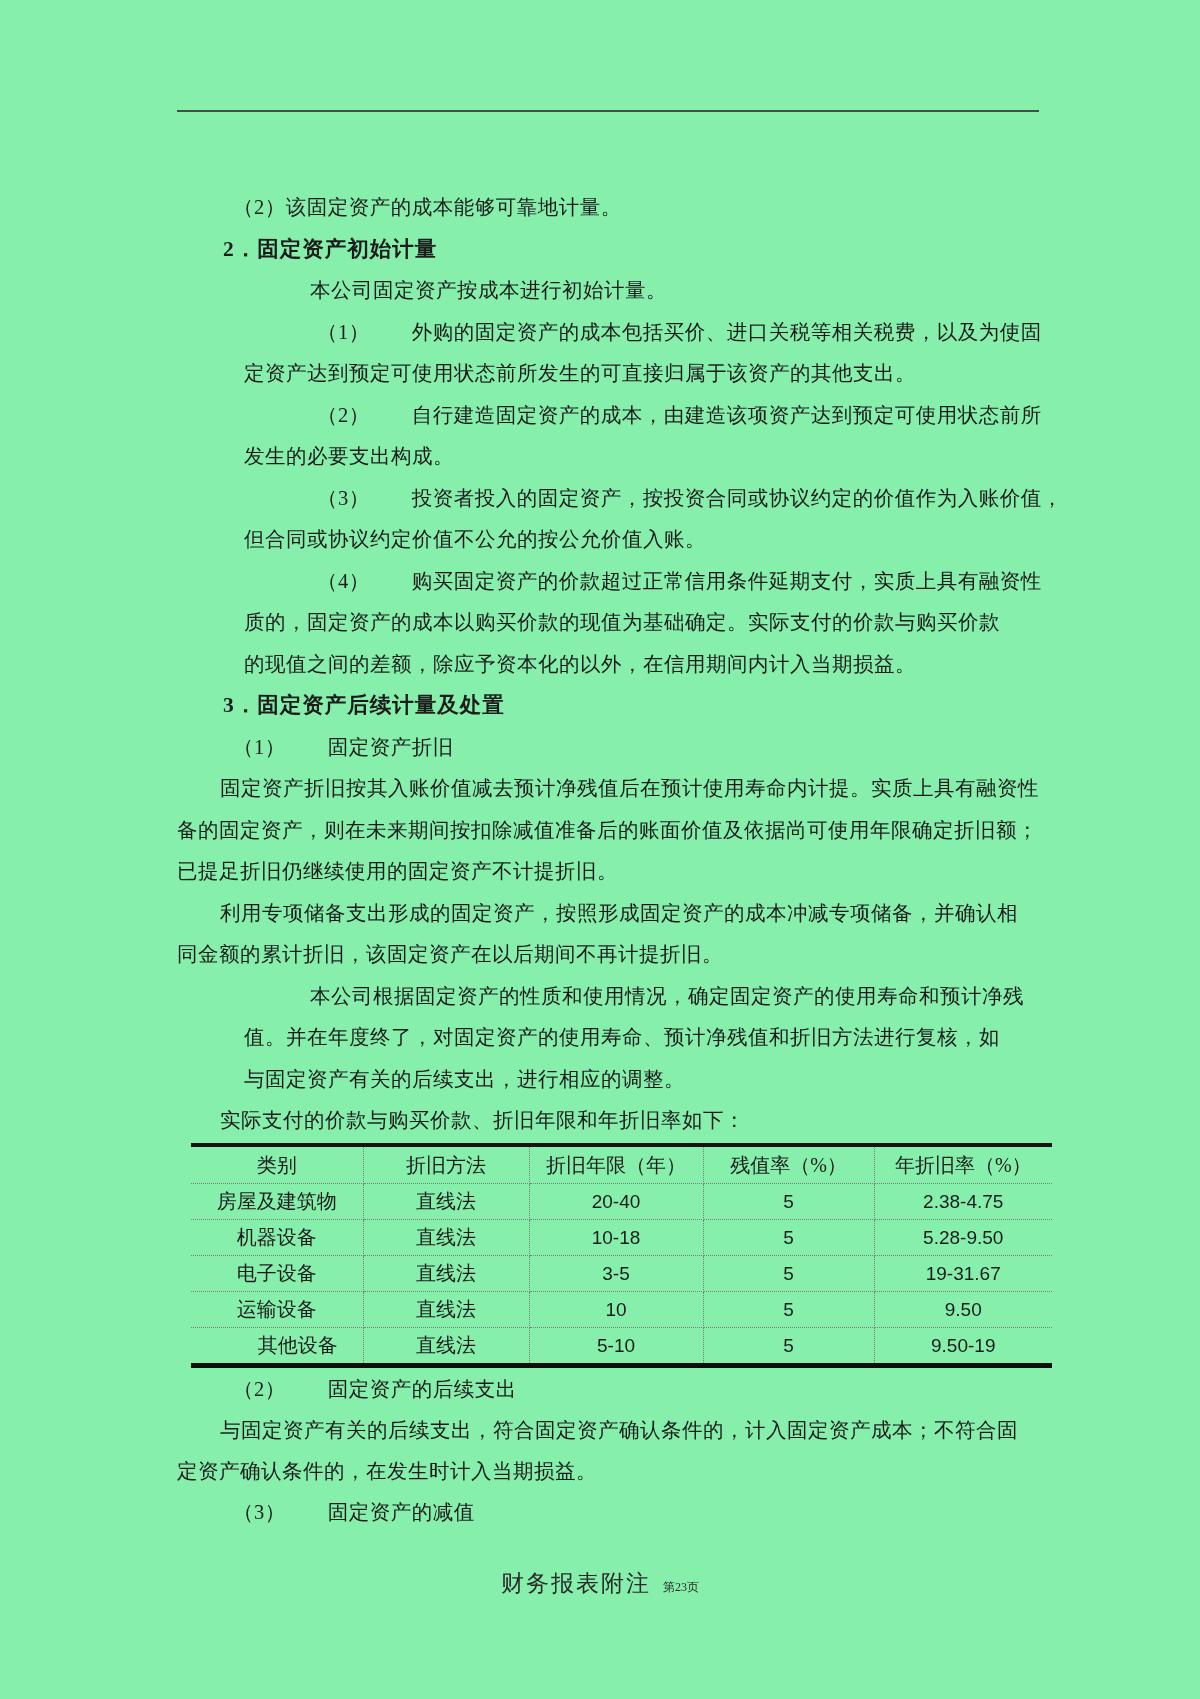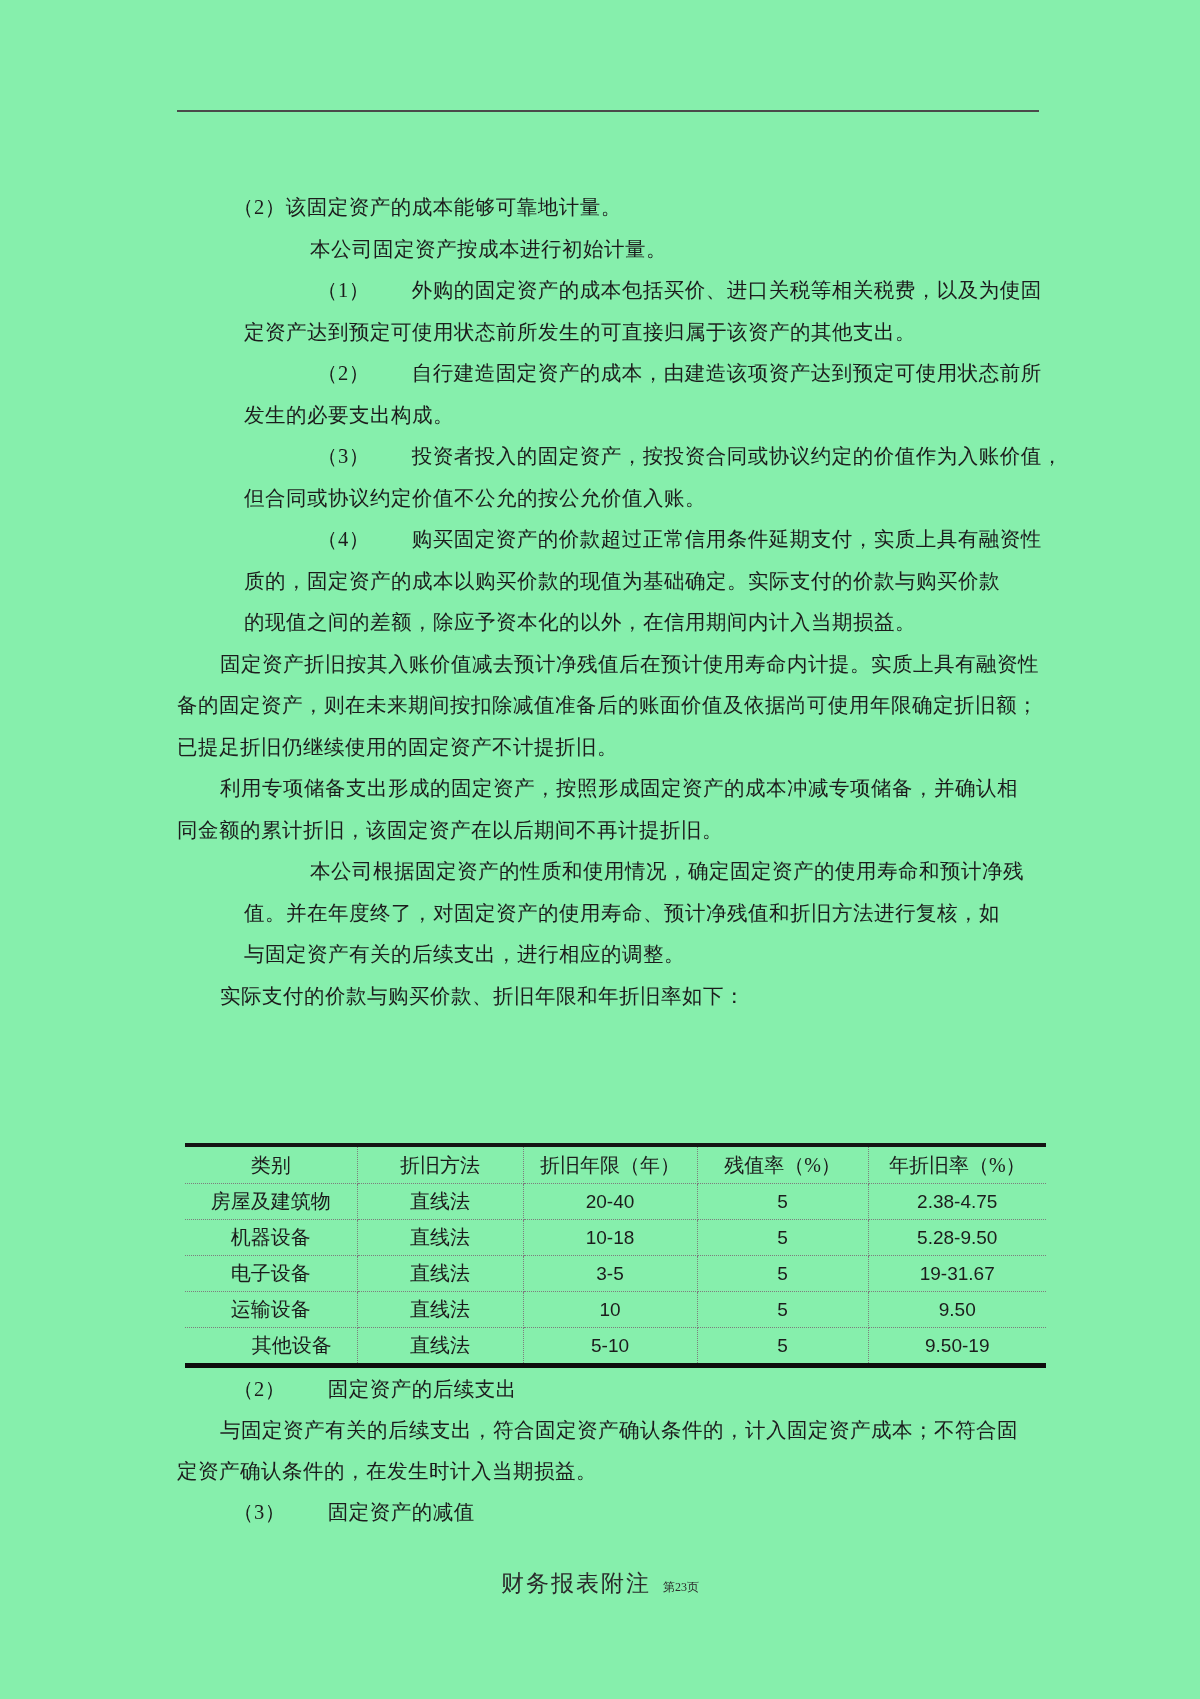--- a/index.html
+++ b/index.html
@@ -39,21 +39,21 @@
   .i0{margin-left:0;}
   .i2{margin-left:43px;}
   .i2b{margin-left:56px;}
   .i2c{margin-left:46px;}
   .i4{margin-left:67px;}
   .i6{margin-left:133px;}
   .i6b{margin-left:140px;}
   .b{font-weight:bold;font-size:21.5px;letter-spacing:1px;}
   table.dep{
     position:absolute;
-    left:185px; top:1143px;
+    left:191px; top:1143px;
     width:861px;
     border-collapse:collapse;
     table-layout:fixed;
     border-top:4px solid #141414;
     border-bottom:5px solid #0d0d0d;
     font-size:20px;
   }
   table.dep th, table.dep td{
     font-weight:normal;
     text-align:center;
@@ -90,30 +90,33 @@
 </style>
 </head>
 <body>
 
 <div class="page">
 
   <div class="header-rule"></div>
 
   <div class="lines">
     <div class="line i2b">（2）该固定资产的成本能够可靠地计量。</div>
+    <div class="line i2c b">2．固定资产初始计量</div>
     <div class="line i6">本公司固定资产按成本进行初始计量。</div>
     <div class="line i6b">（1）　　外购的固定资产的成本包括买价、进口关税等相关税费，以及为使固</div>
     <div class="line i4">定资产达到预定可使用状态前所发生的可直接归属于该资产的其他支出。</div>
     <div class="line i6b">（2）　　自行建造固定资产的成本，由建造该项资产达到预定可使用状态前所</div>
     <div class="line i4">发生的必要支出构成。</div>
     <div class="line i6b">（3）　　投资者投入的固定资产，按投资合同或协议约定的价值作为入账价值，</div>
     <div class="line i4">但合同或协议约定价值不公允的按公允价值入账。</div>
     <div class="line i6b">（4）　　购买固定资产的价款超过正常信用条件延期支付，实质上具有融资性</div>
     <div class="line i4">质的，固定资产的成本以购买价款的现值为基础确定。实际支付的价款与购买价款</div>
     <div class="line i4">的现值之间的差额，除应予资本化的以外，在信用期间内计入当期损益。</div>
+    <div class="line i2c b">3．固定资产后续计量及处置</div>
+    <div class="line i2b">（1）　　固定资产折旧</div>
     <div class="line i2">固定资产折旧按其入账价值减去预计净残值后在预计使用寿命内计提。实质上具有融资性</div>
     <div class="line i0">备的固定资产，则在未来期间按扣除减值准备后的账面价值及依据尚可使用年限确定折旧额；</div>
     <div class="line i0">已提足折旧仍继续使用的固定资产不计提折旧。</div>
     <div class="line i2">利用专项储备支出形成的固定资产，按照形成固定资产的成本冲减专项储备，并确认相</div>
     <div class="line i0">同金额的累计折旧，该固定资产在以后期间不再计提折旧。</div>
     <div class="line i6">本公司根据固定资产的性质和使用情况，确定固定资产的使用寿命和预计净残</div>
     <div class="line i4">值。并在年度终了，对固定资产的使用寿命、预计净残值和折旧方法进行复核，如</div>
     <div class="line i4">与固定资产有关的后续支出，进行相应的调整。</div>
     <div class="line i2">实际支付的价款与购买价款、折旧年限和年折旧率如下：</div>
   </div>

